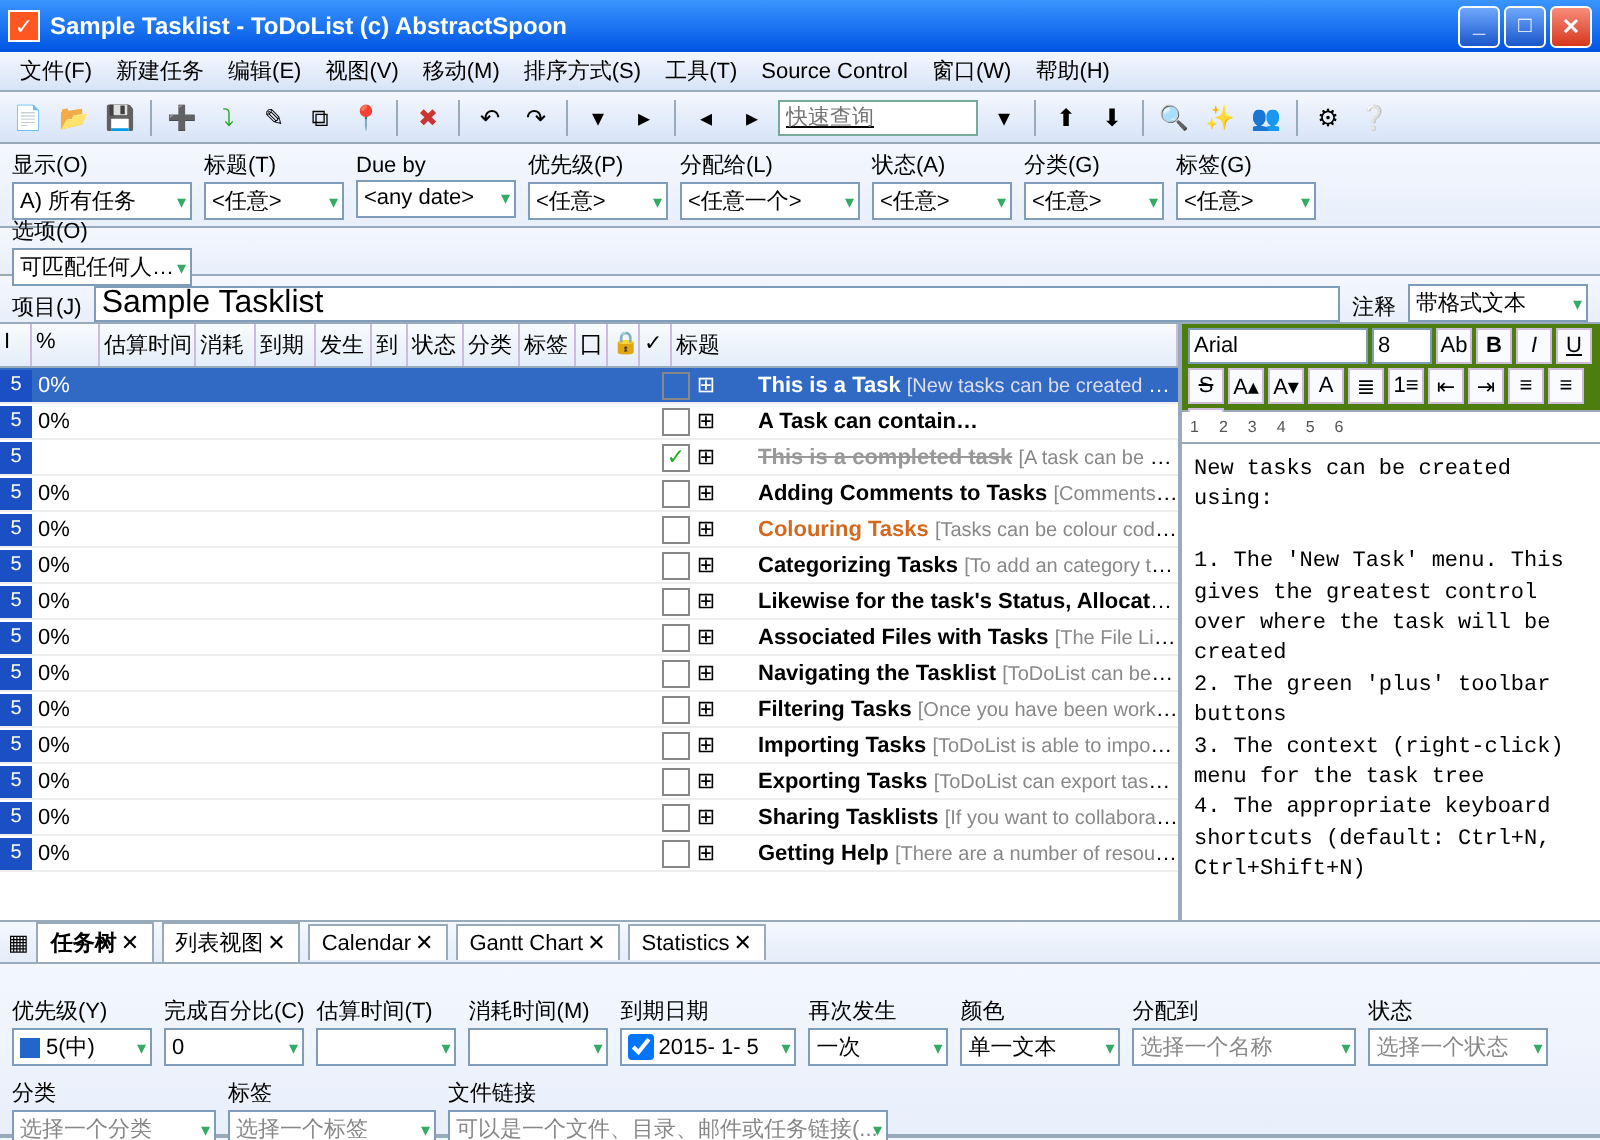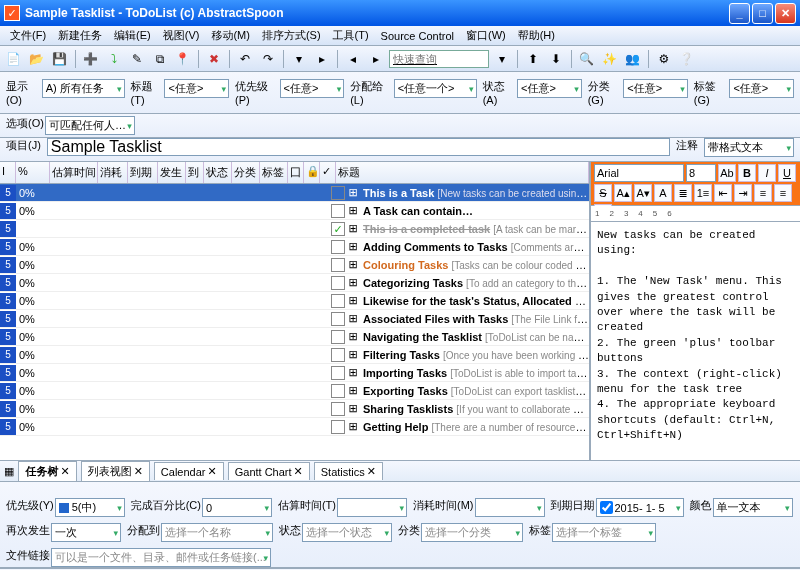--- a/index.html
+++ b/index.html
@@ -13,50 +13,50 @@
 
 .menubar { height: 20px; background: linear-gradient(#f4f7fe,#d7e4f7); border-bottom: 1px solid #9ab; display: flex; align-items: center; padding: 0 4px; font-size: 11px; }
 .menubar span { padding: 0 6px; cursor: default; }
 
 .toolbar { height: 26px; background: linear-gradient(#f4f7fe,#d7e4f7); border-bottom: 1px solid #9ab; display: flex; align-items: center; padding: 0 4px; gap: 3px; }
 .tbtn { width: 20px; height: 20px; display: flex; align-items: center; justify-content: center; border: 1px solid transparent; border-radius: 2px; font-size: 12px; }
 .tsep { width: 1px; height: 18px; background: #9ab; margin: 0 2px; }
 .quick-search { height: 18px; width: 100px; border: 1px solid #7a9; font-size: 11px; padding: 0 3px; text-decoration: underline; }
 
 .filter-row { height: 42px; background: linear-gradient(#f4f7fe,#e8effb); border-bottom: 1px solid #9ab; display: flex; align-items: center; padding: 4px 6px; gap: 6px; }
-.filter-col { display: flex; flex-direction: row; gap: 1px; }
+.filter-col { display: flex; flex-direction: column; gap: 1px; }
 .filter-col label { font-size: 11px; }
 .combo { height: 19px; border: 1px solid #7f9db9; background: #fff; font-size: 11px; display: flex; align-items: center; padding: 0 3px; position: relative; }
 .combo::after { content: "▾"; position: absolute; right: 2px; color: #3a6; font-size: 9px; }
 
 .options-row { height: 24px; background: linear-gradient(#f4f7fe,#e8effb); border-bottom: 1px solid #9ab; display: flex; align-items: center; padding: 0 6px; gap:6px; }
-.project-row { height: 24px; background: linear-gradient(#f4f7fe,#e8effb); border-bottom: 1px solid #9ab; display: flex; align-items: flex-start; padding: 0 6px; gap: 6px; }
+.project-row { height: 24px; background: linear-gradient(#f4f7fe,#e8effb); border-bottom: 1px solid #9ab; display: flex; align-items: flex-end; padding: 0 6px; gap: 6px; }
 .project-row input { flex: 1; height: 18px; border: 1px solid #7f9db9; padding: 0 3px; font-size: 16px; }
 
 .main-area { display: flex; height: 298px; }
 .task-pane { flex: 1; background: #fff; border-right: 1px solid #9ab; display: flex; flex-direction: column; }
 .grid-header { height: 22px; background: linear-gradient(#f9fbfe,#e4edf9); border-bottom: 1px solid #9ab; display: flex; font-size: 11px; }
 .grid-header .col { border-right: 1px solid #cbd; padding: 3px 2px; overflow: hidden; white-space: nowrap; }
 .rows { flex: 1; overflow: hidden; }
 .row { height: 18px; display: flex; border-bottom: 1px solid #eee; font-size: 11px; align-items: center; }
 .row .s-cell { width: 16px; height: 16px; background: #1b4fc4; color: #fff; text-align: center; font-size: 10px; line-height: 16px; margin-right: 1px; }
 .row .pct { width: 34px; padding-left: 2px; }
 .row .spacer { flex: 1; }
 .row .chk { width: 14px; height: 14px; border: 1px solid #888; margin: 0 2px; }
 .row .chk.done::after { content: "✓"; color: #2a2; font-size: 11px; display: block; line-height: 12px; text-align: center; }
 .row.selected { background: #316ac5; color: #fff; }
 .row .title-cell { width: 230px; overflow: hidden; white-space: nowrap; text-overflow: ellipsis; padding-left: 4px; }
-.row .title-cell .tt { font-weight: bold; }
+.row .title-cell .tt { font-weight: bold; margin-left: 16px; }
 .row .title-cell .sub { color: #888; font-size: 10px; }
 .row.selected .title-cell .sub { color: #dde; }
 .row .strk { text-decoration: line-through; color: #999; }
 .row .col-tt { color: #d2691e; }
 
 .notes-pane { width: 210px; background: #fff; display: flex; flex-direction: column; border-left:1px solid #9ab; }
-.rt-toolbar { height: 44px; border-bottom: 1px solid #9ab; background: #f97316; padding: 2px 3px; display:flex; flex-wrap:wrap; gap:2px; align-items:center; }
+.rt-toolbar { height: 44px; border-bottom: 1px solid #9ab; background: #4d7c0f; padding: 2px 3px; display:flex; flex-wrap:wrap; gap:2px; align-items:center; }
 .rt-combo { height: 18px; border: 1px solid #7f9db9; background: #fff; font-size: 11px; padding: 0 2px; display:flex; align-items:center; }
 .rt-btn { width: 18px; height: 18px; border: 1px solid #cbd; background: #f9fbfe; font-size: 11px; display:flex; align-items:center; justify-content:center; }
 .ruler { height: 16px; border-bottom: 1px solid #9ab; background: #fff; font-size: 8px; padding: 0 4px; display:flex; align-items:center; gap:10px; color:#555;}
 .notes-body { flex: 1; padding: 6px; font-family: "Courier New", monospace; font-size: 11px; line-height: 1.4; overflow: hidden; white-space: pre-wrap; }
 
 .view-tabs { height: 22px; background: linear-gradient(#f4f7fe,#e4edf9); border-top: 1px solid #9ab; border-bottom: 1px solid #9ab; display: flex; align-items: center; padding: 0 4px; gap: 4px; font-size: 11px; }
 .view-tab { padding: 2px 6px; background: #fff; border: 1px solid #9ab; border-bottom: none; display: flex; align-items: center; gap: 2px; }
 
 .bottom-fields { height: 86px; background: linear-gradient(#f4f7fe,#e8effb); border-bottom: 1px solid #9ab; display: flex; flex-wrap: wrap; padding: 16px 6px; gap: 6px; align-content: flex-start; }
 
@@ -123,20 +123,24 @@
 </div>
 
 <div class="filter-row">
   <div class="filter-col">
       <label>显示(O)</label>
       <div class="combo" style="width:90px">A) 所有任务</div>
     </div>
   <div class="filter-col">
       <label>标题(T)</label>
       <div class="combo" style="width:70px">&lt;任意&gt;</div>
+    </div>
+  <div class="filter-col">
+      <label>Due by</label>
+      <div class="combo" style="width:80px">&lt;any date&gt;</div>
     </div>
   <div class="filter-col">
       <label>优先级(P)</label>
       <div class="combo" style="width:70px">&lt;任意&gt;</div>
     </div>
   <div class="filter-col">
       <label>分配给(L)</label>
       <div class="combo" style="width:90px">&lt;任意一个&gt;</div>
     </div>
   <div class="filter-col">
@@ -392,28 +396,28 @@
       <div class="combo" style="width:70px"></div>
     </div>
   <div class="filter-col">
       <label>到期日期</label>
       <div class="combo" style="width:88px">
         <input type="checkbox" checked="" style="margin-right: 2px;">
         <span>2015- 1- 5</span>
       </div>
     </div>
   <div class="filter-col">
+      <label>再次发生</label>
+      <div class="combo" style="width:70px">一次</div>
+    </div>
+  <div class="filter-col">
       <label>颜色</label>
       <div class="combo" style="width:80px">单一文本</div>
     </div>
   <div class="filter-col">
-      <label>再次发生</label>
-      <div class="combo" style="width:70px">一次</div>
-    </div>
-  <div class="filter-col">
       <label>分配到</label>
       <div class="combo" style="width:112px;color:#888">选择一个名称</div>
     </div>
   <div class="filter-col">
       <label>状态</label>
       <div class="combo" style="width:90px;color:#888">选择一个状态</div>
     </div>
   <div class="filter-col">
       <label>分类</label>
       <div class="combo" style="width:102px;color:#888">选择一个分类</div>

